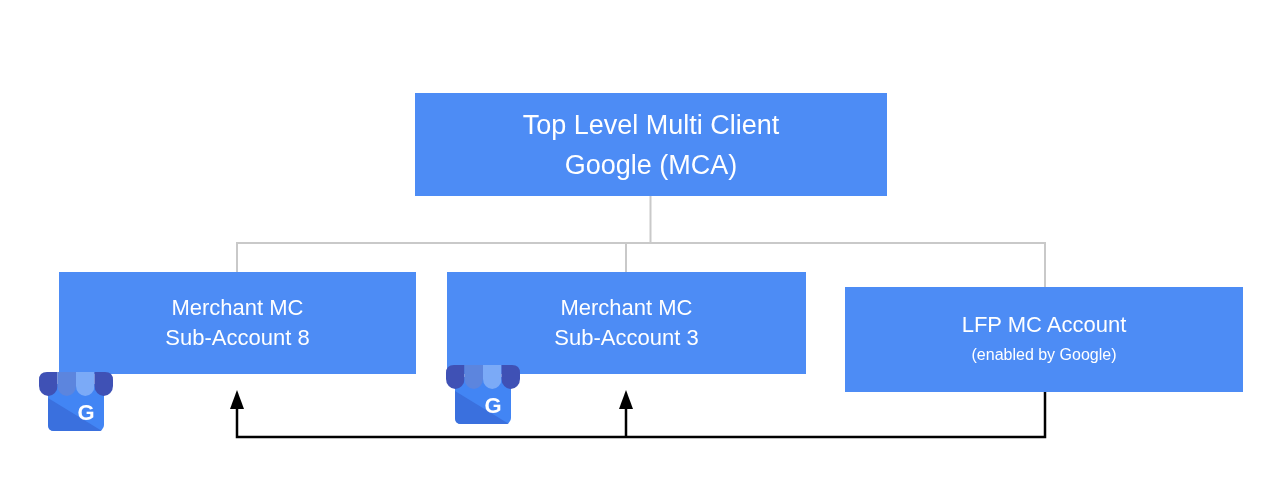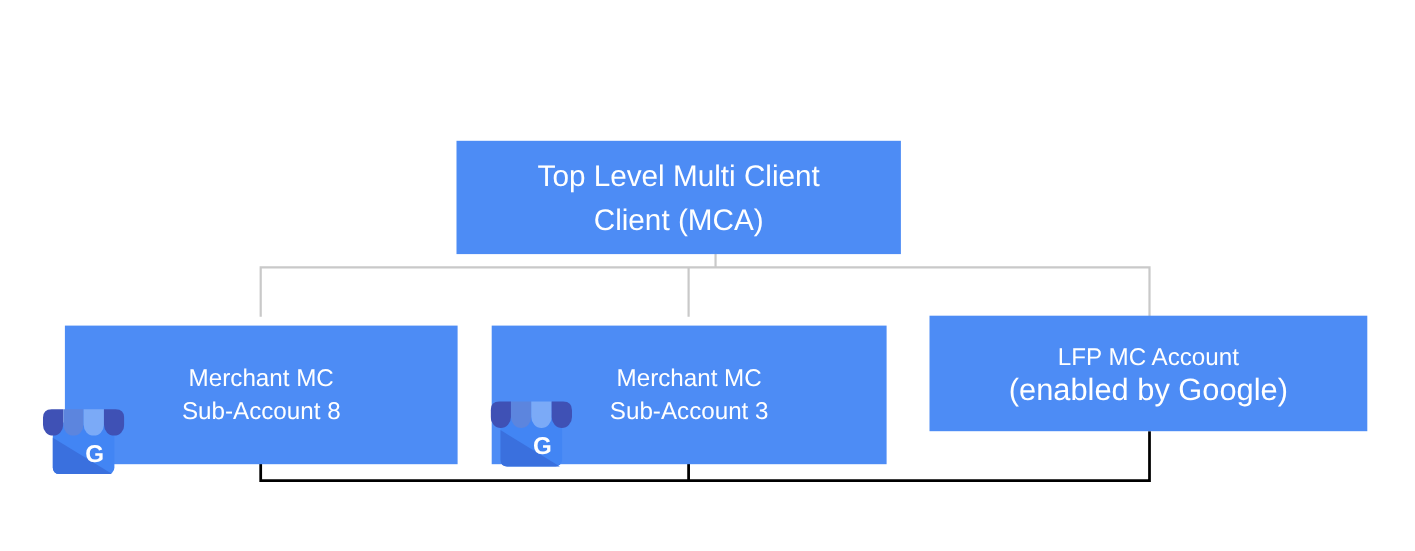--- a/index.html
+++ b/index.html
@@ -28,36 +28,35 @@
     display: flex;
     flex-direction: column;
     align-items: center;
     justify-content: center;
     text-align: center;
     color: #ffffff;
   }
   .node.root {
     left: 415px;
     top: 93px;
-    width: 404px;
+    width: 472px;
     height: 103px;
     font-size: 27px;
     line-height: 40px;
-    margin-top: 35px;
   }
   .node.child {
-    top: 296px;
-    height: 126px;
+    top: 272px;
+    height: 102px;
     font-size: 22px;
     line-height: 30px;
   }
   .node.sub1 { left: 59px;  width: 357px; }
   .node.sub2 { left: 447px; width: 359px; }
   .node.lfp  { left: 845px; top: 287px; width: 398px; height: 105px; }
-  .node .line2-small { font-size: 28px; line-height: 29px; }
+  .node .line2-small { font-size: 16px; line-height: 29px; }
   .gmb-icon {
     position: absolute;
     width: 74px;
     height: 63px;
   }
   .gmb-icon.icon1 { left: 39px;  top: 370px; }
   .gmb-icon.icon2 { left: 446px; top: 363px; }
 </style>
 </head>
 <body>
@@ -68,21 +67,21 @@
 
     <path d="M650.5 196 L650.5 243 M237 288 L237 243 L1045 243 L1045 288 M626 243 L626 288" fill="none" stroke-width="2" stroke="#C9C9C9"></path>
 
     <path d="M1045 392 L1045 437 L237 437 L237 407 M626 437 L626 407" fill="none" stroke-width="2.5" stroke="#000000"></path>
     <polygon points="237,390 230,409 244,409" fill="#000000"></polygon>
     <polygon points="626,390 619,409 633,409" fill="#000000"></polygon>
   </svg>
 
   <div class="node root" style="background-color: rgb(77, 140, 245); color: rgb(255, 255, 255);">
     <div>Top Level Multi Client</div>
-    <div>Client (MCA)</div>
+    <div>Google (MCA)</div>
   </div>
 
   <div class="node child sub1" style="background-color: rgb(77, 140, 245); color: rgb(255, 255, 255);">
     <div>Merchant MC</div>
     <div>Sub-Account 8</div>
   </div>
 
   <div class="node child sub2" style="background-color: rgb(77, 140, 245); color: rgb(255, 255, 255);">
     <div>Merchant MC</div>
     <div>Sub-Account 3</div>

